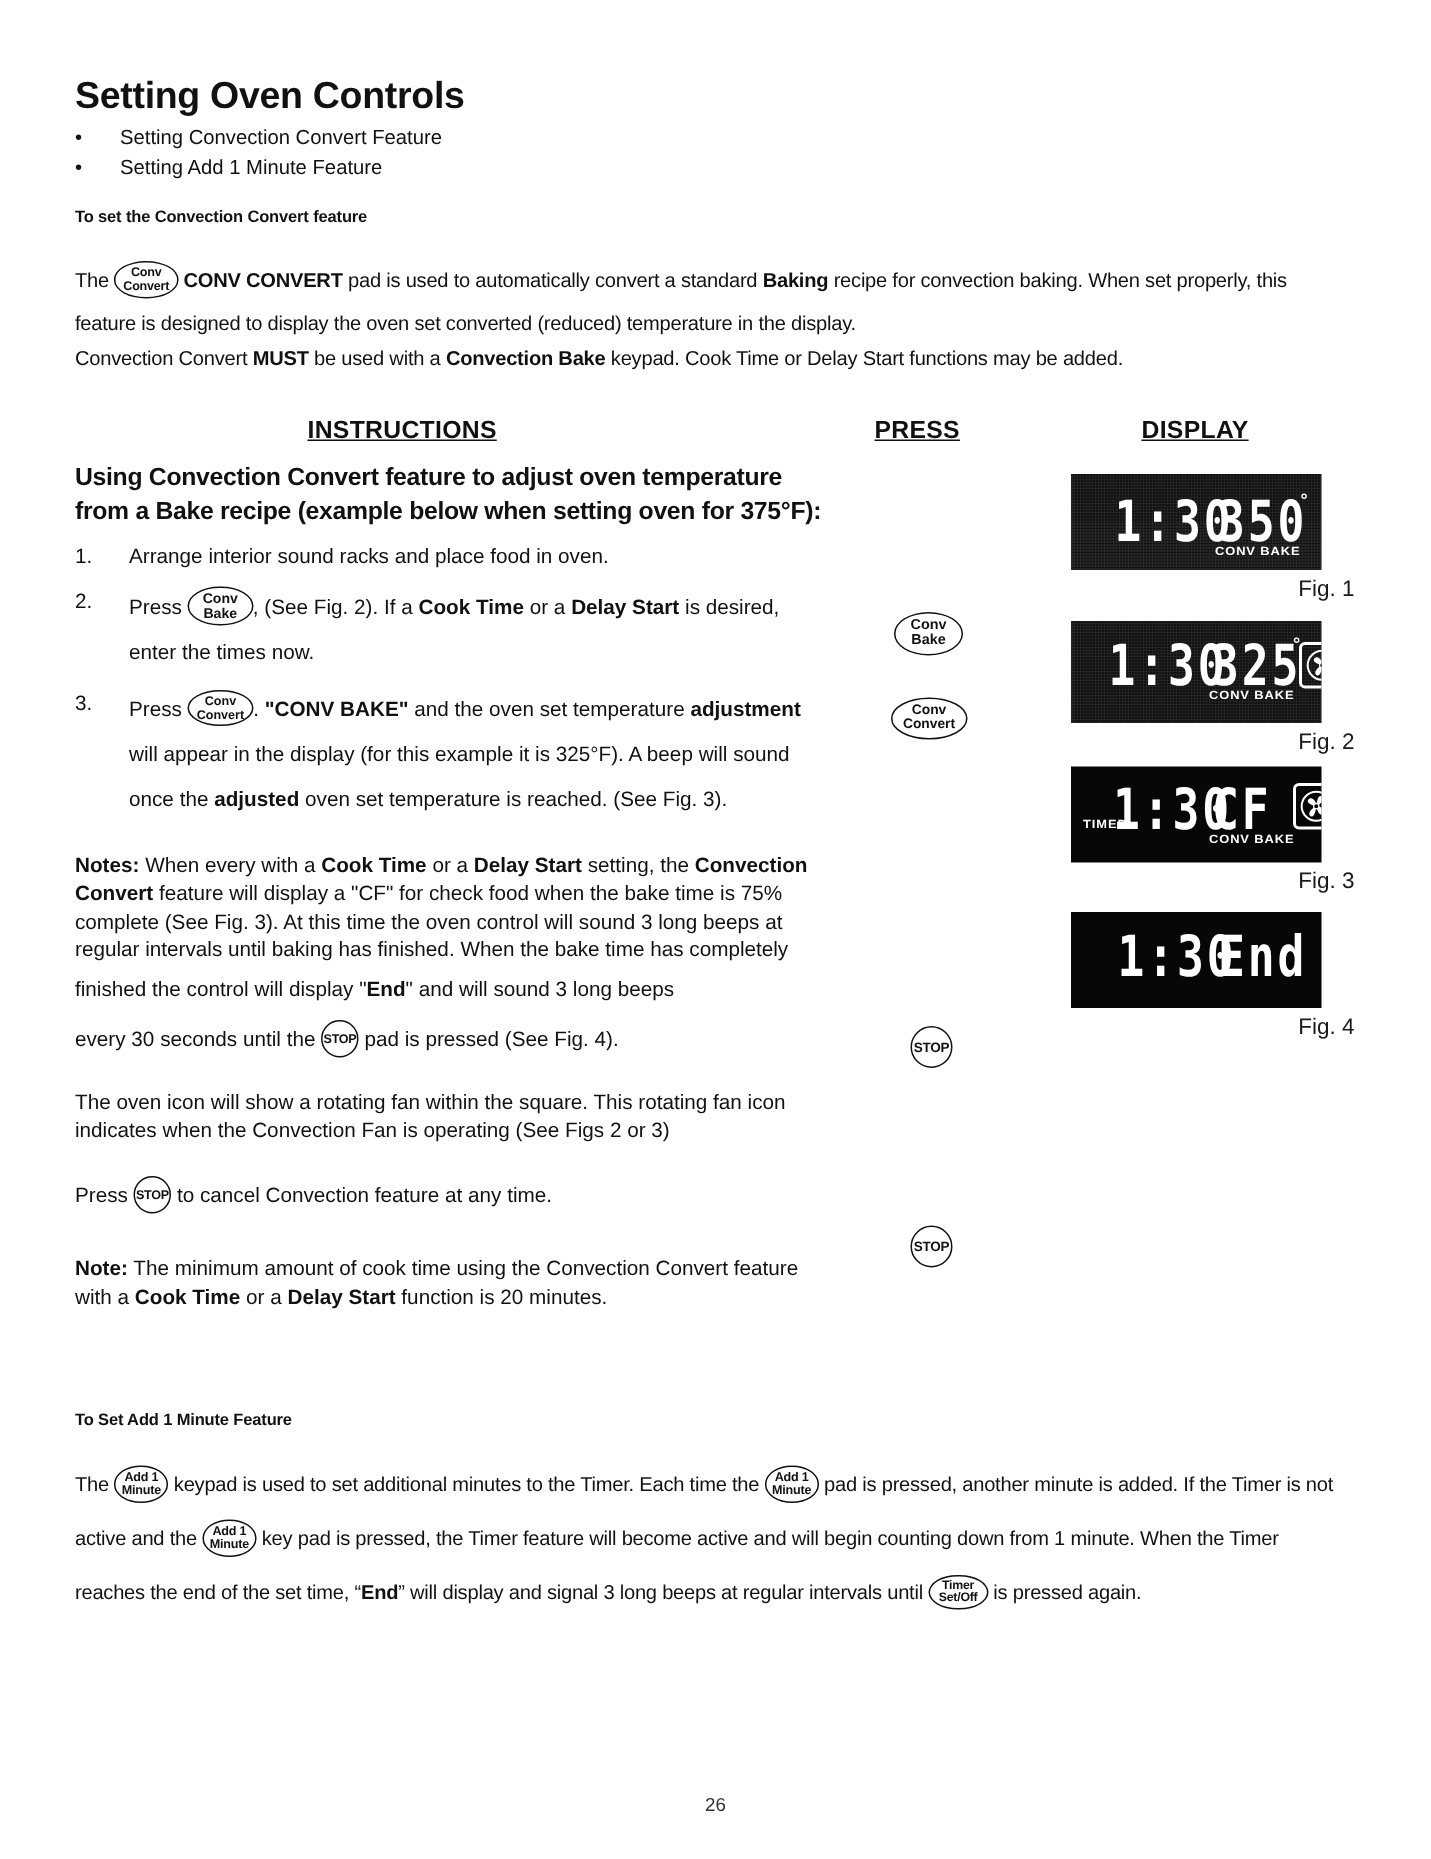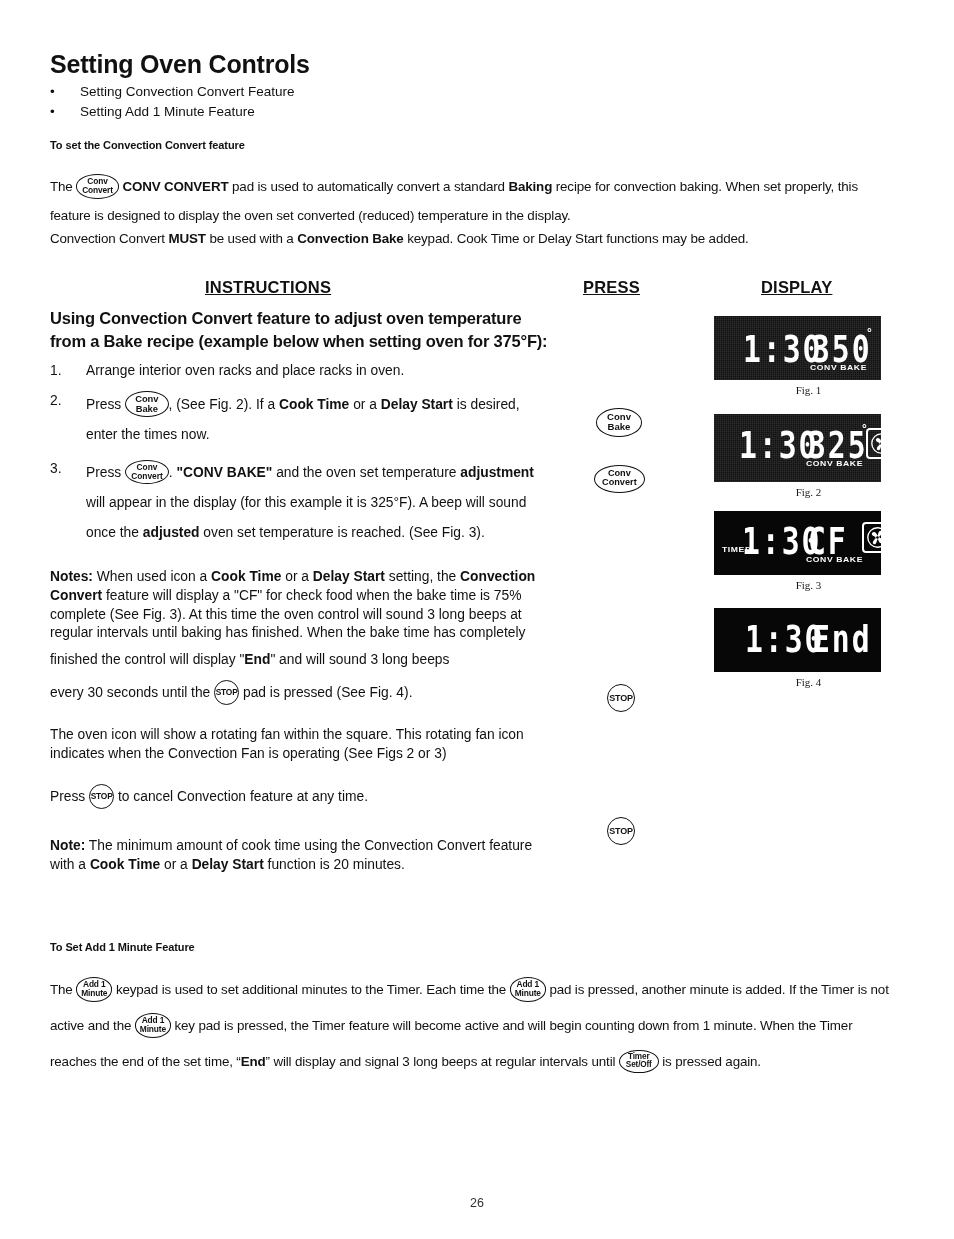--- a/index.html
+++ b/index.html
@@ -182,25 +182,24 @@
     background: #070707;
     overflow: hidden;
   }
   .fig-screen.noisy {
     background-color: #121212;
     background-image:
       repeating-linear-gradient(0deg, rgba(255,255,255,.055) 0 1px, transparent 1px 2px),
       repeating-linear-gradient(90deg, rgba(255,255,255,.055) 0 1px, transparent 1px 2px);
   }
   .fig-caption {
-    text-align: center;
-    font-size: 11px;
+    text-align: right;
+    font-size: 15px;
     margin-top: 4px;
     color: #1a1a1a;
-    font-family: Liberation Serif, serif;
   }
 
   .lcd-main {
     position: absolute;
     color: #ffffff;
     font-family: "DejaVu Sans Mono", monospace;
     font-weight: bold;
     letter-spacing: 2px;
     font-size: 31px;
     line-height: 1;
@@ -305,21 +304,21 @@
   <div class="col-head" id="ch-instructions">INSTRUCTIONS</div>
   <div class="col-head" id="ch-press">PRESS</div>
   <div class="col-head" id="ch-display">DISPLAY</div>
 
   <div class="instr-col">
 
     <div class="lead-in">Using Convection Convert feature to adjust oven temperature from a Bake recipe (example below when setting oven for 375°F):</div>
 
     <div class="step">
       <span class="step-num">1.</span>
-      <span class="step-body">Arrange interior oven racks and place racks in oven.</span>
+      <span class="step-body">Arrange interior sound racks and place food in oven.</span>
     </div>
 
     <div class="step tall">
       <span class="step-num">2.</span>
       <span class="step-body">
         <span>Press</span>
         <span class="pad pad-2line pad-conv-bake">
           <span class="l1">Conv</span><span class="l2">Bake</span>
         </span><span>,  (See Fig. 2). If a</span>
         <b>Cook Time</b>
@@ -340,21 +339,21 @@
         <span>and the oven set temperature</span>
         <b>adjustment</b>
         <span>will appear in the display (for this example it is 325°F). A beep will sound once the</span>
         <b>adjusted</b>
         <span>oven set temperature is reached. (See Fig. 3).</span>
       </span>
     </div>
 
     <div class="notes">
       <b>Notes:</b>
-      <span>When used icon a</span>
+      <span>When every with a</span>
       <b>Cook Time</b>
       <span>or a</span>
       <b>Delay Start</b>
       <span>setting, the</span>
       <b>Convection Convert</b>
       <span>feature will display a "CF" for check food when the bake time is 75% complete (See Fig. 3). At this time the oven control will sound 3 long beeps at regular intervals until baking has finished. When the bake time has completely finished the control will display "</span><b>End</b><span>" and will sound 3 long beeps</span>
       <span class="notes-last-line">
         <br>
         <span>every 30 seconds until the</span>
         <span class="pad-stop">STOP</span>

